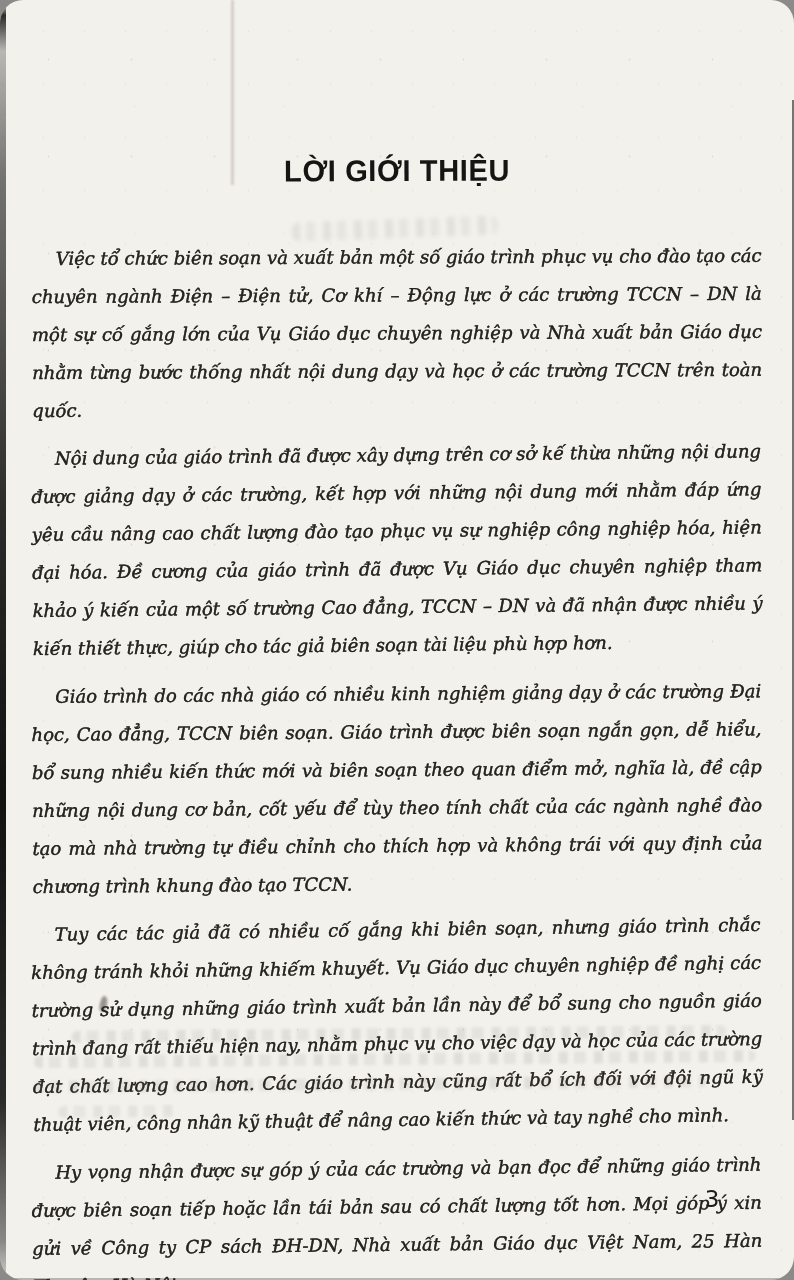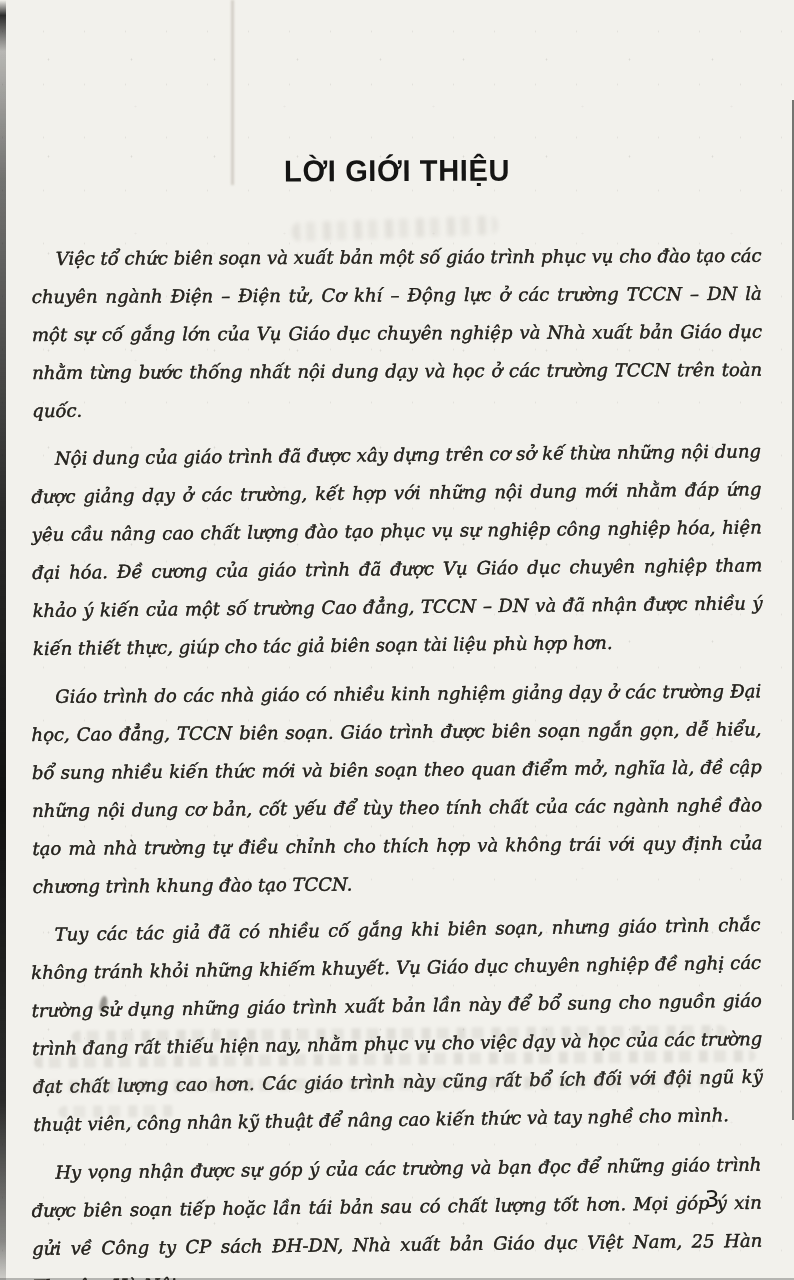--- a/index.html
+++ b/index.html
@@ -7,20 +7,21 @@
     position:relative;width:794px;height:1280px;overflow:hidden;
     background-color:#f2f1ec;
     background-image:
       radial-gradient(rgba(70,64,56,.13) .6px, transparent 1.1px),
       radial-gradient(rgba(70,64,56,.09) .5px, transparent 1px),
       radial-gradient(rgba(110,100,88,.07) .7px, transparent 1.3px);
     background-size:83px 97px,41px 53px,149px 127px;
     background-position:7px 11px,23px 5px,61px 43px;
     font-family:"DejaVu Serif",serif;
     color:#26241f;
+    border-radius:23px;
   }
   
   .edge-left{position:absolute;left:0;top:0;width:6px;height:1280px;pointer-events:none;
     background:linear-gradient(180deg,
       rgba(10,10,10,0) 0%, rgba(10,10,10,.85) 1.2%, rgba(10,10,10,.25) 4%,
       rgba(10,10,10,.55) 14%, rgba(8,8,8,.85) 40%, rgba(5,5,5,.95) 62%,
       rgba(8,8,8,.85) 86%, rgba(10,10,10,.45) 97%, rgba(10,10,10,.15) 100%);
     filter:blur(.6px);}
   .edge-right{position:absolute;right:0;top:100px;width:2px;height:1020px;
     background:rgba(12,12,12,.55);filter:blur(.5px);pointer-events:none;}

